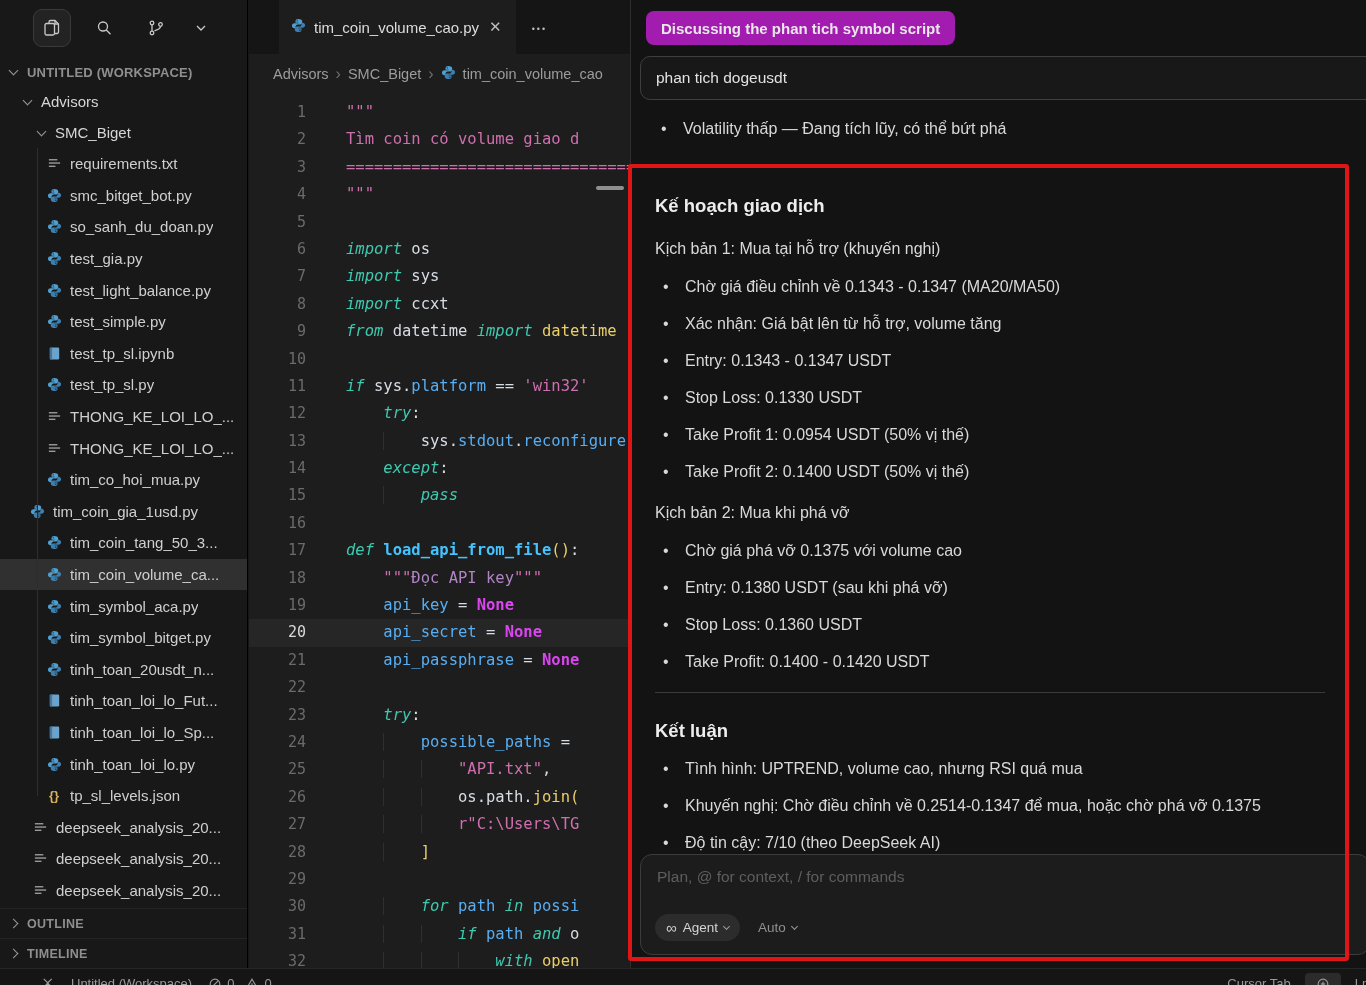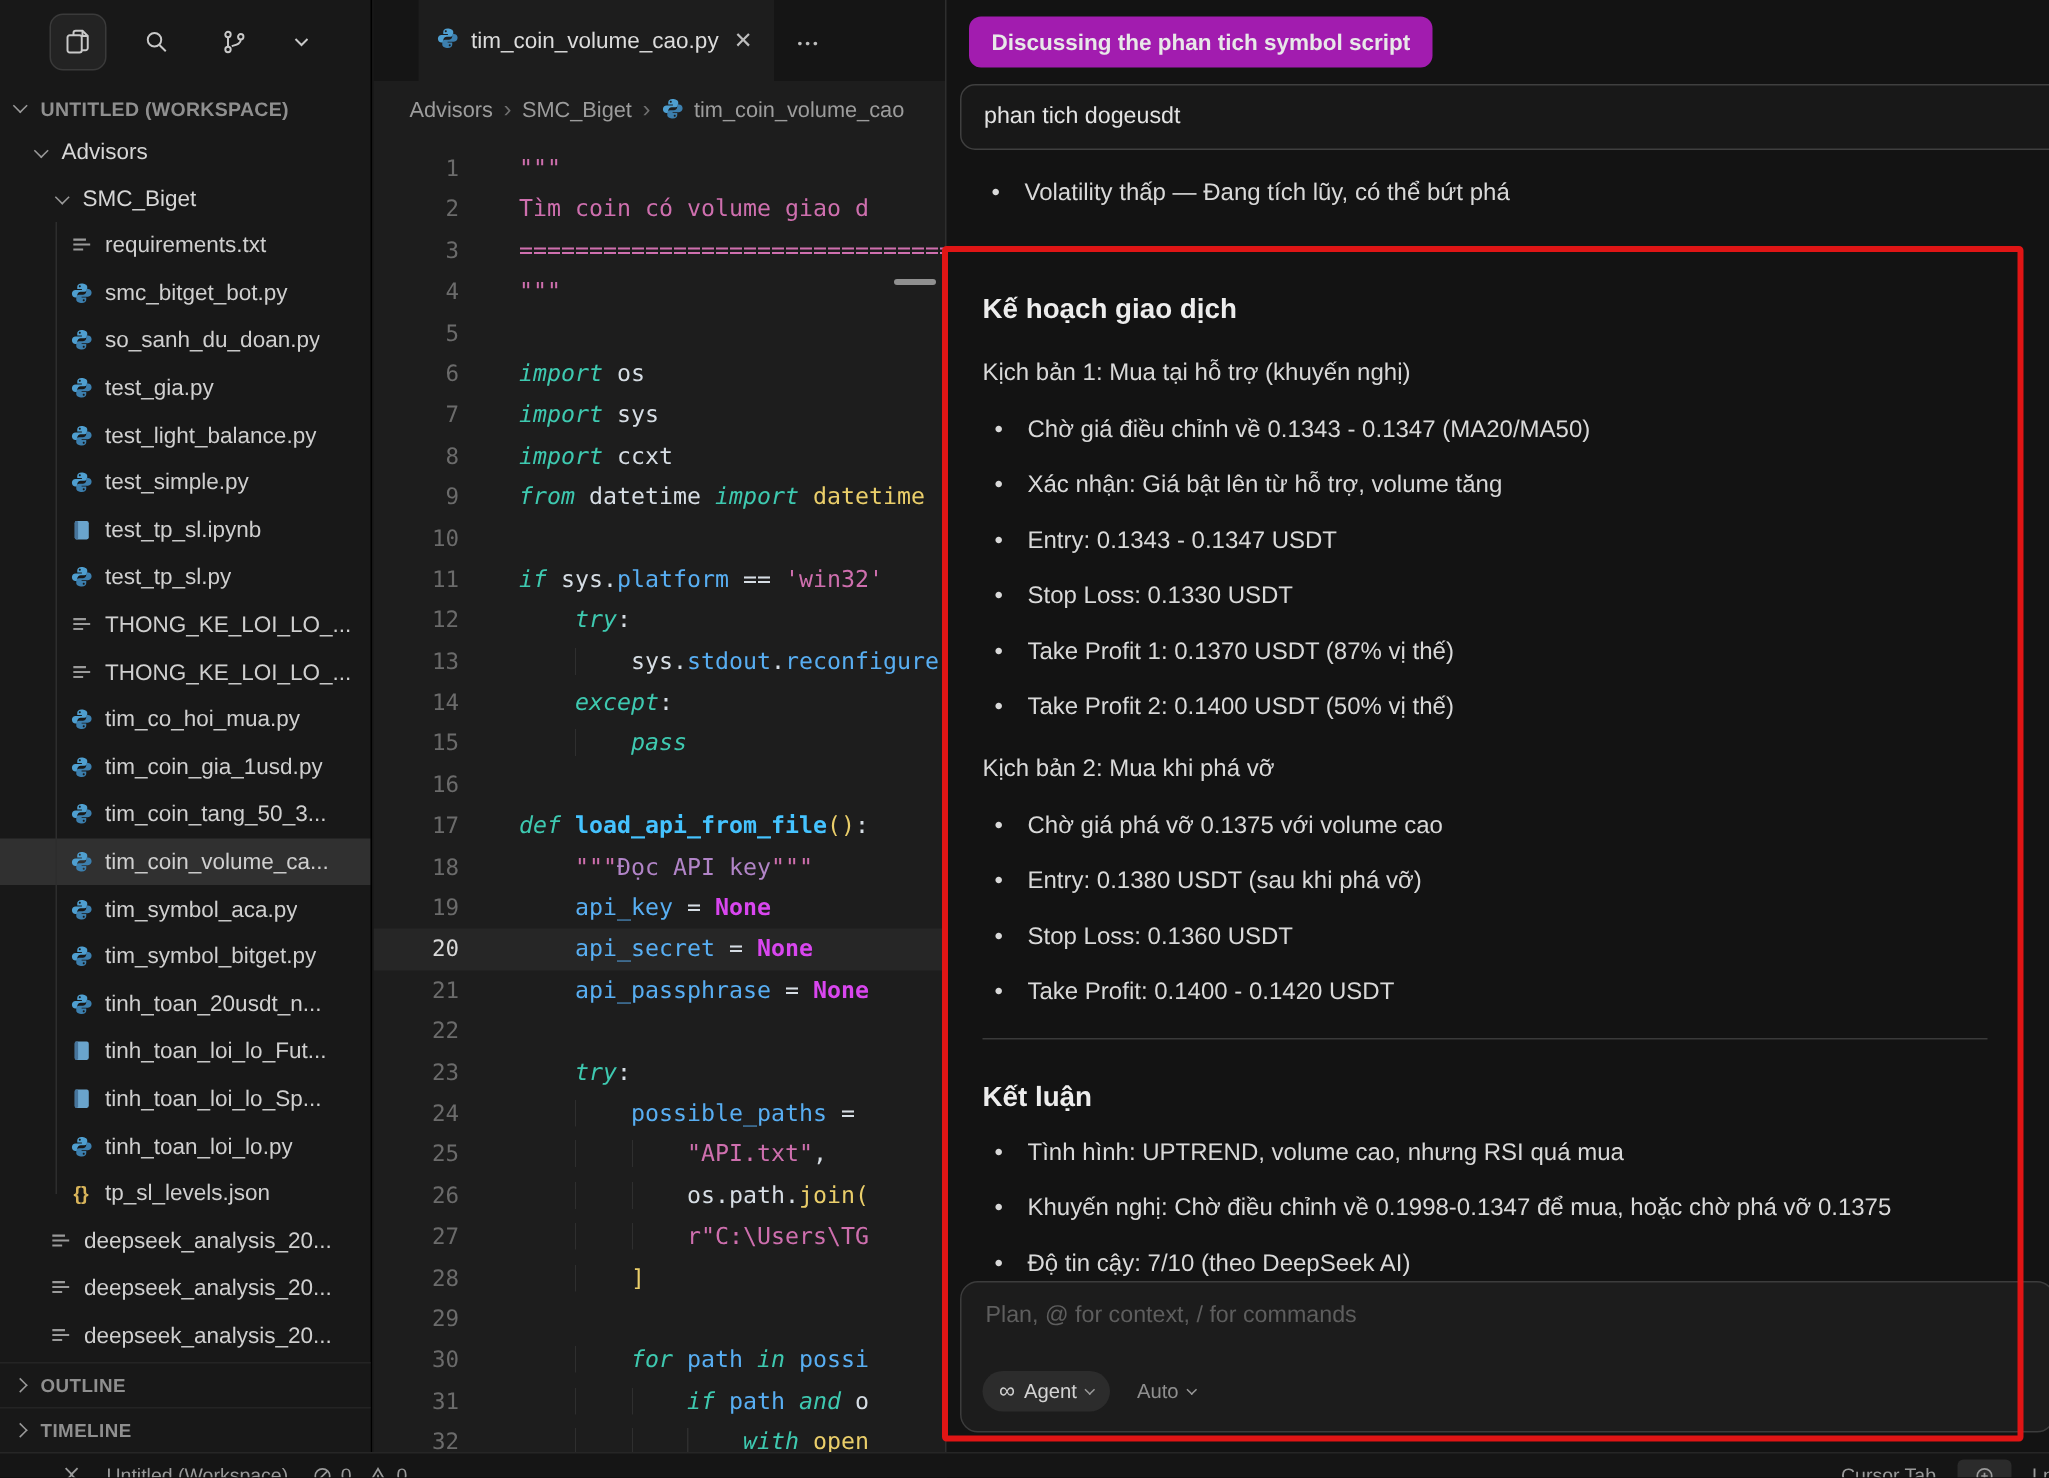--- a/index.html
+++ b/index.html
@@ -256,21 +256,21 @@
         </div>
         <div class="frow" style="padding-left: 46px;">
           <span class="ficon">
             <svg viewBox="0 0 16 16" width="15" height="15">
               <path fill="#4f9fd0" d="M7.9 1C5.9 1 4.8 1.9 4.8 3.3V5h3.3v.6H3.6C2.1 5.6 1 6.7 1 8.3 1 9.9 2.1 11 3.6 11h1.2V9.4c0-1.4 1.1-2.5 2.5-2.5h2.6c1.1 0 2-.9 2-2V3.3C11.9 1.9 9.9 1 7.9 1zM6.6 2.3c.4 0 .7.3.7.7s-.3.7-.7.7-.7-.3-.7-.7.3-.7.7-.7z"></path>
               <path fill="#3c7fae" d="M8.1 15c2 0 3.1-.9 3.1-2.3V11H7.9v-.6h4.5c1.5 0 2.6-1.1 2.6-2.7 0-1.6-1.1-2.7-2.6-2.7h-1.2v1.6c0 1.4-1.1 2.5-2.5 2.5H6.1c-1.1 0-2 .9-2 2v1.6C4.1 14.1 6.1 15 8.1 15zm1.3-1.3c-.4 0-.7-.3-.7-.7s.3-.7.7-.7.7.3.7.7-.3.7-.7.7z"></path>
             </svg>
           </span>
           <span class="flabel">tim_co_hoi_mua.py</span>
         </div>
-        <div class="frow" style="padding-left: 46px; align-items: center;">
+        <div class="frow" style="padding-left: 29px; align-items: center;">
           <span class="ficon">
             <svg viewBox="0 0 16 16" width="15" height="15">
               <path fill="#4f9fd0" d="M7.9 1C5.9 1 4.8 1.9 4.8 3.3V5h3.3v.6H3.6C2.1 5.6 1 6.7 1 8.3 1 9.9 2.1 11 3.6 11h1.2V9.4c0-1.4 1.1-2.5 2.5-2.5h2.6c1.1 0 2-.9 2-2V3.3C11.9 1.9 9.9 1 7.9 1zM6.6 2.3c.4 0 .7.3.7.7s-.3.7-.7.7-.7-.3-.7-.7.3-.7.7-.7z"></path>
               <path fill="#3c7fae" d="M8.1 15c2 0 3.1-.9 3.1-2.3V11H7.9v-.6h4.5c1.5 0 2.6-1.1 2.6-2.7 0-1.6-1.1-2.7-2.6-2.7h-1.2v1.6c0 1.4-1.1 2.5-2.5 2.5H6.1c-1.1 0-2 .9-2 2v1.6C4.1 14.1 6.1 15 8.1 15zm1.3-1.3c-.4 0-.7-.3-.7-.7s.3-.7.7-.7.7.3.7.7-.3.7-.7.7z"></path>
             </svg>
           </span>
           <span class="flabel">tim_coin_gia_1usd.py</span>
         </div>
         <div class="frow" style="padding-left: 46px;">
           <span class="ficon">
@@ -470,31 +470,31 @@
       <span>Volatility thấp — Đang tích lũy, có thể bứt phá</span>
     </div>
 
     <div class="chat-flow" id="chat-blocks">
         <div class="m-h">Kế hoạch giao dịch</div>
         <div class="m-p">Kịch bản 1: Mua tại hỗ trợ (khuyến nghị)</div>
         <div class="m-li">Chờ giá điều chỉnh về 0.1343 - 0.1347 (MA20/MA50)</div>
         <div class="m-li">Xác nhận: Giá bật lên từ hỗ trợ, volume tăng</div>
         <div class="m-li">Entry: 0.1343 - 0.1347 USDT</div>
         <div class="m-li">Stop Loss: 0.1330 USDT</div>
-        <div class="m-li">Take Profit 1: 0.1370 USDT (87% vị thế)</div>
+        <div class="m-li">Take Profit 1: 0.0954 USDT (50% vị thế)</div>
         <div class="m-li">Take Profit 2: 0.1400 USDT (50% vị thế)</div>
         <div class="m-p">Kịch bản 2: Mua khi phá vỡ</div>
         <div class="m-li">Chờ giá phá vỡ 0.1375 với volume cao</div>
         <div class="m-li">Entry: 0.1380 USDT (sau khi phá vỡ)</div>
         <div class="m-li">Stop Loss: 0.1360 USDT</div>
         <div class="m-li">Take Profit: 0.1400 - 0.1420 USDT</div>
         <hr class="m-hr">
         <div class="m-h">Kết luận</div>
         <div class="m-li">Tình hình: UPTREND, volume cao, nhưng RSI quá mua</div>
-        <div class="m-li">Khuyến nghị: Chờ điều chỉnh về 0.1998-0.1347 để mua, hoặc chờ phá vỡ 0.1375</div>
+        <div class="m-li">Khuyến nghị: Chờ điều chỉnh về 0.2514-0.1347 để mua, hoặc chờ phá vỡ 0.1375</div>
         <div class="m-li">Độ tin cậy: 7/10 (theo DeepSeek AI)</div>
       </div>
 
     <div class="chat-input">
       <input type="text" placeholder="Plan, @ for context, / for commands" style="">
       <div class="input-controls">
         <span class="agent-pill">
           <span class="inf"></span>
           <span>Agent</span>
           <span class="mini-chev"></span>

